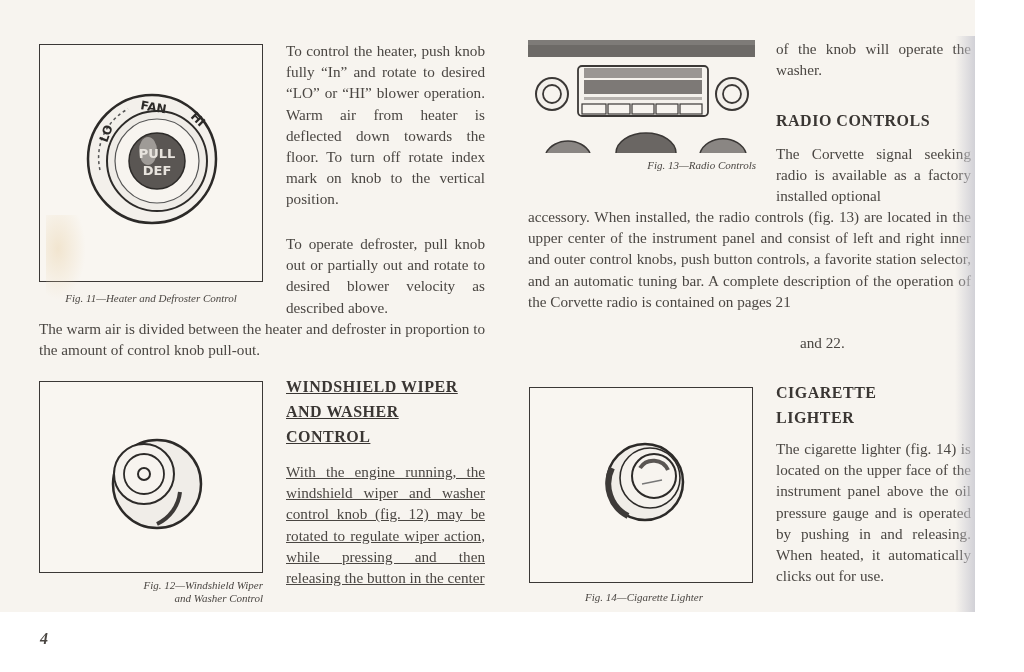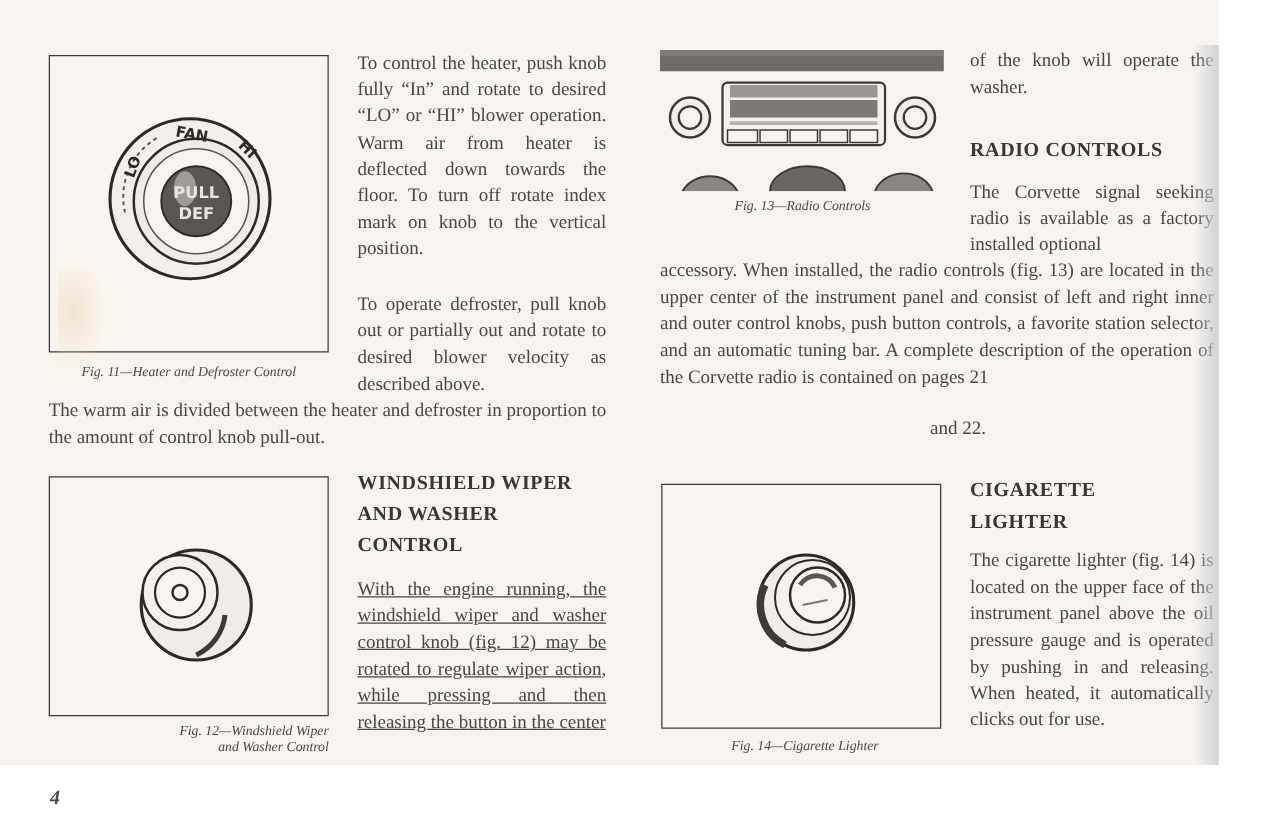--- a/index.html
+++ b/index.html
@@ -104,21 +104,21 @@
       <circle cx="117" cy="102" r="44" fill="#f0ede8" stroke="#2c2a28" stroke-width="2.5"></circle>
       <path d="M 140 110 A 40 40 0 0 1 117 142" fill="none" stroke="#3d3a38" stroke-width="4"></path>
       <circle cx="104" cy="92" r="30" fill="#f5f2ed" stroke="#2c2a28" stroke-width="2"></circle>
       <circle cx="104" cy="92" r="20" fill="#f7f4ef" stroke="#2c2a28" stroke-width="1.8"></circle>
       <circle cx="104" cy="92" r="6" fill="#f7f4ef" stroke="#2c2a28" stroke-width="2"></circle>
     </svg>
   </div>
   <p class="caption" style="left:39px; top:578px; width:224px;text-align:right;">Fig. 12—Windshield Wiper</p>
   <p class="caption" style="left:39px; top:591px; width:224px;text-align:right;">and Washer Control</p>
 
-  <h2 class="heading" style="left:286px; top:374px; width:200px;">WINDSHIELD WIPER AND WASHER CONTROL</h2>
+  <h2 class="heading" style="left:286px; top:374px; width:200px;text-decoration:underline;">WINDSHIELD WIPER AND WASHER CONTROL</h2>
   <p class="body-text" style="left:286px; top:461px; width:199px;text-decoration:underline;">With the engine running, the windshield wiper and washer control knob (fig. 12) may be rotated to regulate wiper action, while pressing and then releasing the button in the center</p>
 
   <div style="position:absolute; left:528px; top:38px; width:228px; height:115px;">
     <svg width="228" height="115" viewBox="0 0 228 115">
       <rect x="0" y="2" width="227" height="17" fill="#6d6a67"></rect>
       <rect x="0" y="2" width="227" height="5" fill="#8a8784" opacity="0.6"></rect>
       <rect x="50" y="28" width="130" height="50" rx="4" fill="#f5f2ed" stroke="#3b3836" stroke-width="1.8"></rect>
       <rect x="56" y="30" width="118" height="10" fill="#9a9693"></rect>
       <rect x="56" y="42" width="118" height="14" fill="#7d7976"></rect>
       <rect x="56" y="59" width="118" height="3" fill="#b5b1ad"></rect>
@@ -129,27 +129,27 @@
       <rect x="152" y="66" width="22" height="10" fill="#f7f4ef" stroke="#3b3836" stroke-width="1.2"></rect>
       <circle cx="24" cy="56" r="16" fill="#f3f0eb" stroke="#3b3836" stroke-width="2"></circle>
       <circle cx="24" cy="56" r="9" fill="#f7f4ef" stroke="#3b3836" stroke-width="1.8"></circle>
       <circle cx="204" cy="56" r="16" fill="#f3f0eb" stroke="#3b3836" stroke-width="2"></circle>
       <circle cx="204" cy="56" r="9" fill="#f7f4ef" stroke="#3b3836" stroke-width="1.8"></circle>
       <path d="M 18 115 A 24 20 0 0 1 62 115" fill="#8a8683" stroke="#3b3836" stroke-width="1.5"></path>
       <path d="M 88 115 A 30 20 0 0 1 148 115" fill="#6a6663" stroke="#3b3836" stroke-width="1.5"></path>
       <path d="M 172 115 A 24 20 0 0 1 218 115" fill="#8a8683" stroke="#3b3836" stroke-width="1.5"></path>
     </svg>
   </div>
-  <p class="caption" style="left:528px; top:158px; width:228px;">Fig. 13—Radio Controls</p>
+  <p class="caption" style="left:528px; top:158px; width:228px;text-align:right;">Fig. 13—Radio Controls</p>
 
   <p class="body-text" style="left:776px; top:38px; width:195px;">of the knob will operate the washer.</p>
   <h2 class="heading" style="left:776px; top:108px; width:195px;">RADIO CONTROLS</h2>
   <p class="body-text" style="left:776px; top:143px; width:195px;">The Corvette signal seeking radio is available as a factory installed optional</p>
   <p class="body-text" style="left:528px; top:206px; width:443px;">accessory. When installed, the radio controls (fig. 13) are located in the upper center of the instrument panel and consist of left and right inner and outer control knobs, push button controls, a favorite station selector, and an automatic tuning bar. A complete description of the operation of the Corvette radio is contained on pages 21</p>
-  <p class="body-text" style="left:744px; top:332px; width:195px; text-align:left;">and 22.</p>
+  <p class="body-text" style="left:800px; top:332px; width:195px; text-align:left;">and 22.</p>
 
   <div class="figbox" style="left:529px; top:387px; width:224px; height:196px;">
     <svg width="221" height="193" viewBox="0 0 221 193">
       <circle cx="115" cy="94" r="38" fill="#f0ede8" stroke="#2c2a28" stroke-width="2.5"></circle>
       <path d="M 82 80 A 36 36 0 0 0 98 128" fill="none" stroke="#3d3a38" stroke-width="6"></path>
       <circle cx="120" cy="90" r="30" fill="#f5f2ed" stroke="#2c2a28" stroke-width="1.6"></circle>
       <circle cx="124" cy="88" r="22" fill="#f7f4ef" stroke="#2c2a28" stroke-width="2"></circle>
       <path d="M 110 80 A 16 16 0 0 1 138 82" fill="none" stroke="#5a5653" stroke-width="4"></path>
       <path d="M 112 96 L 132 92" stroke="#777" stroke-width="1.5"></path>
     </svg>

